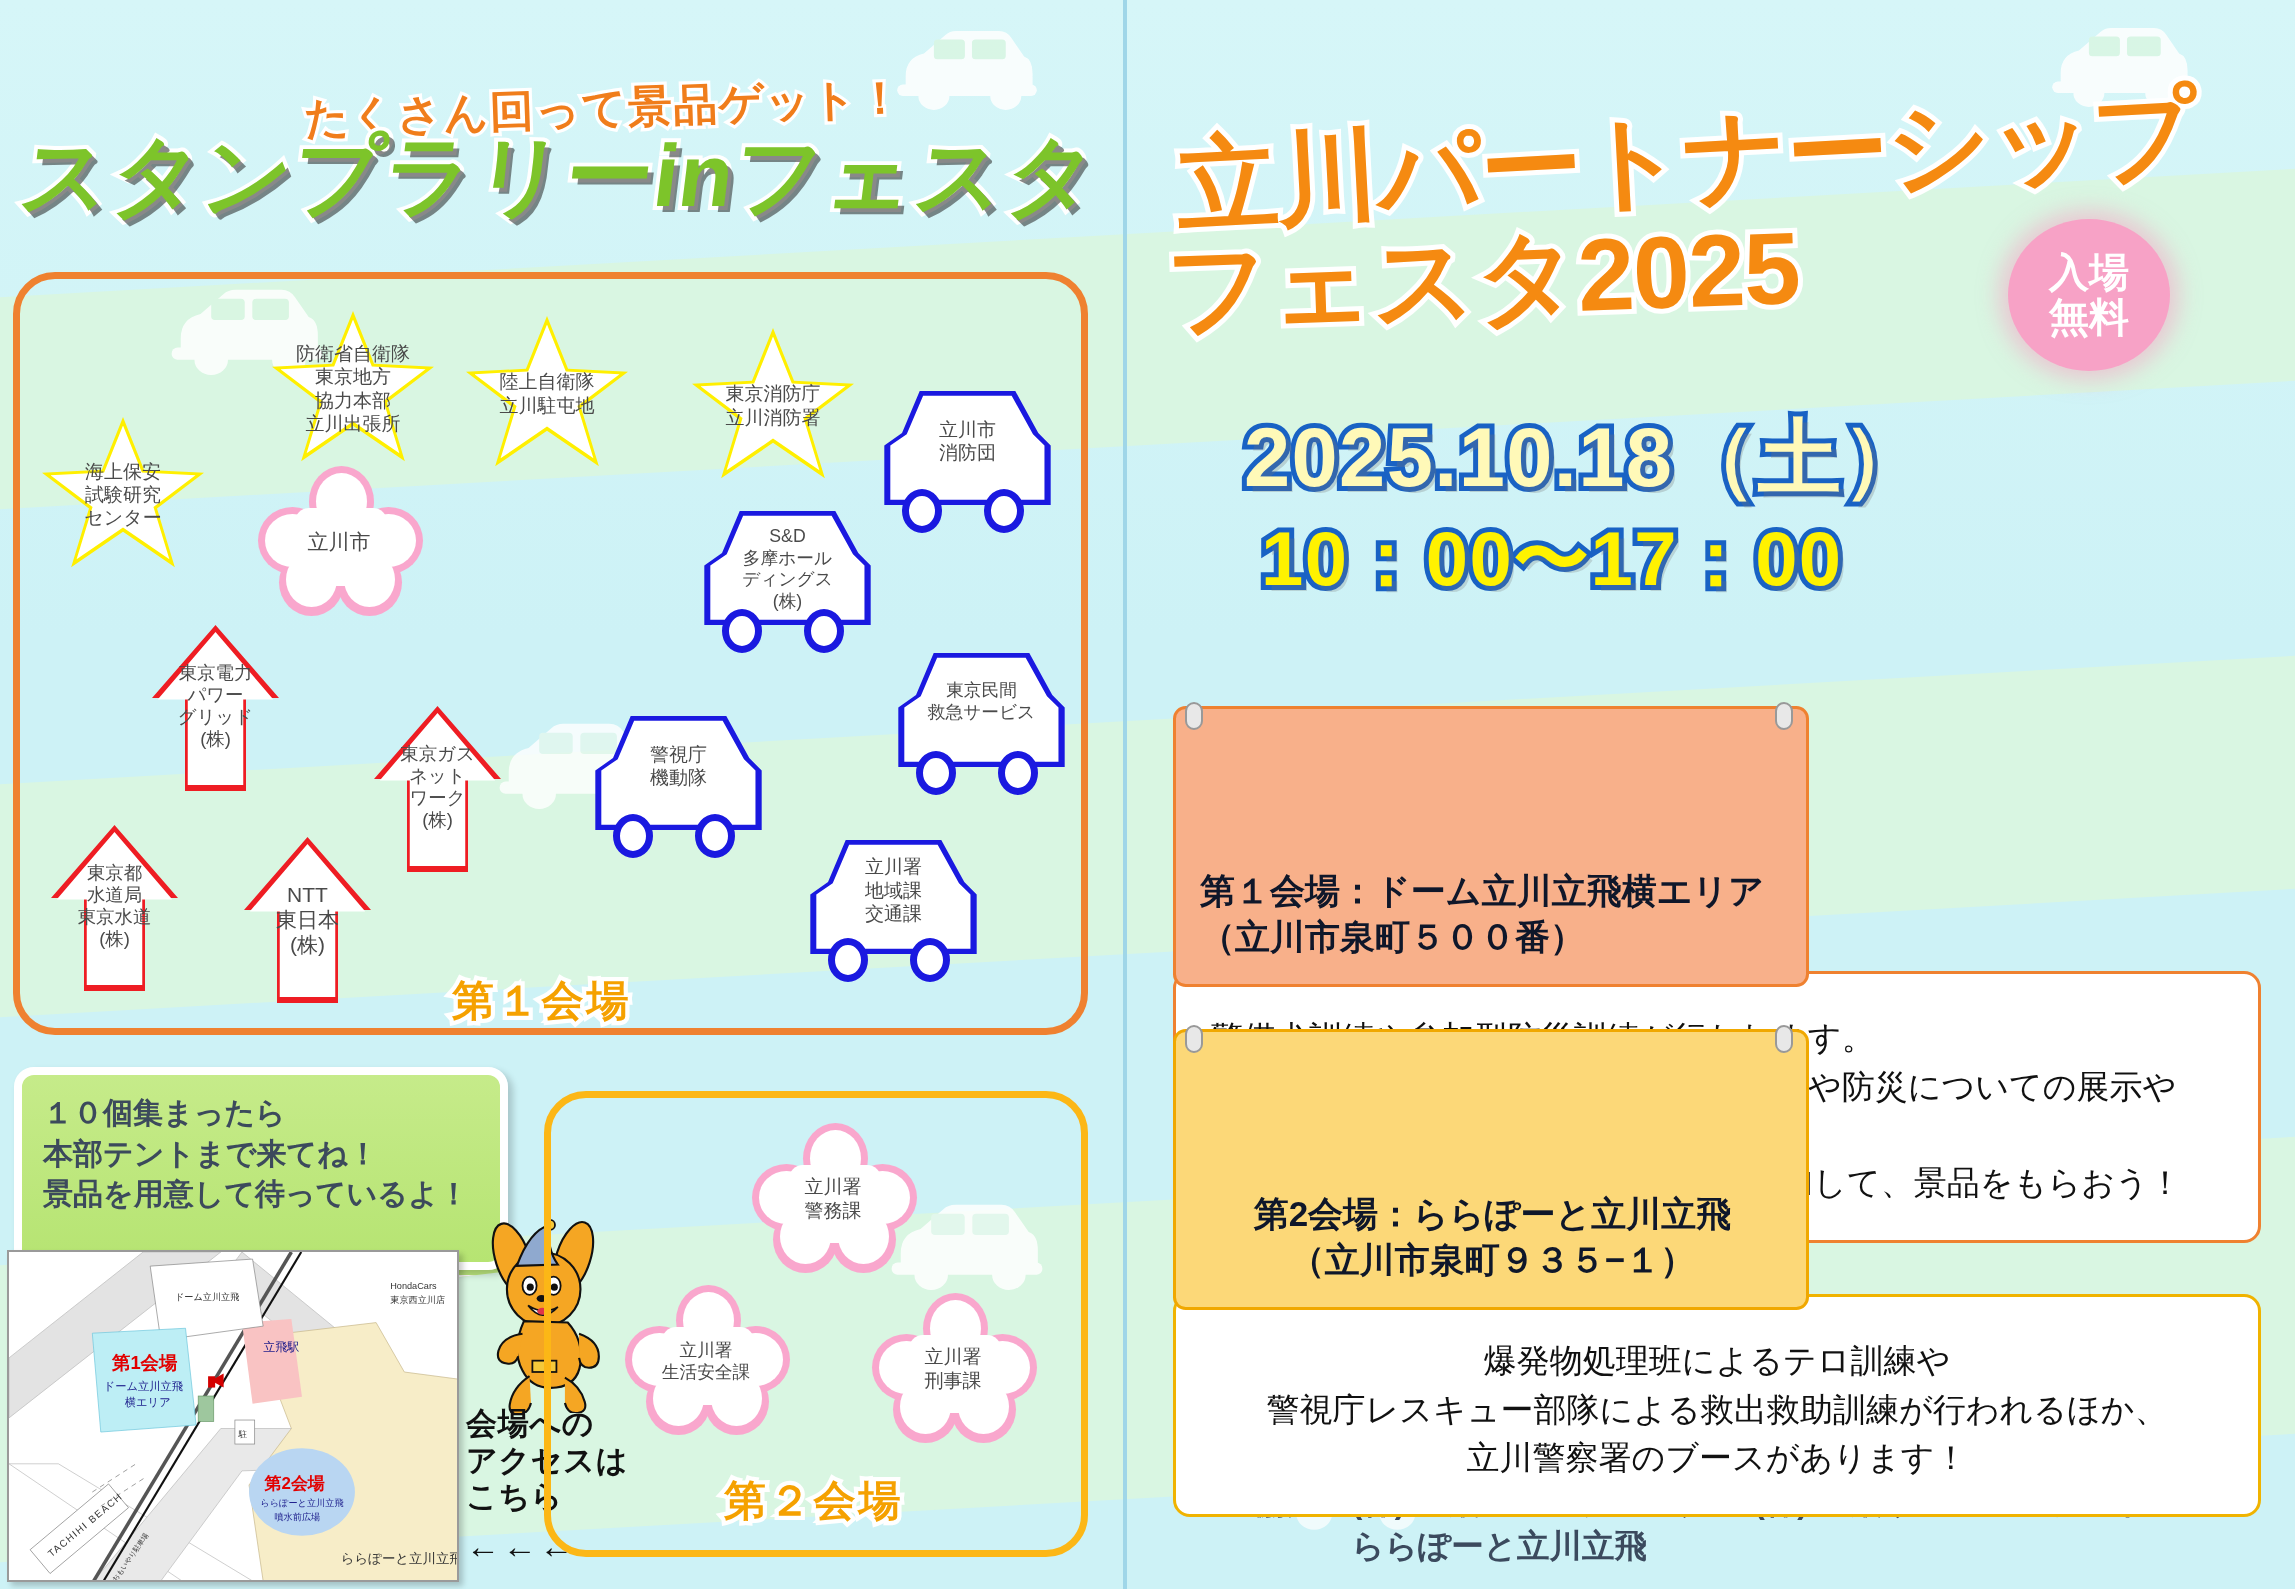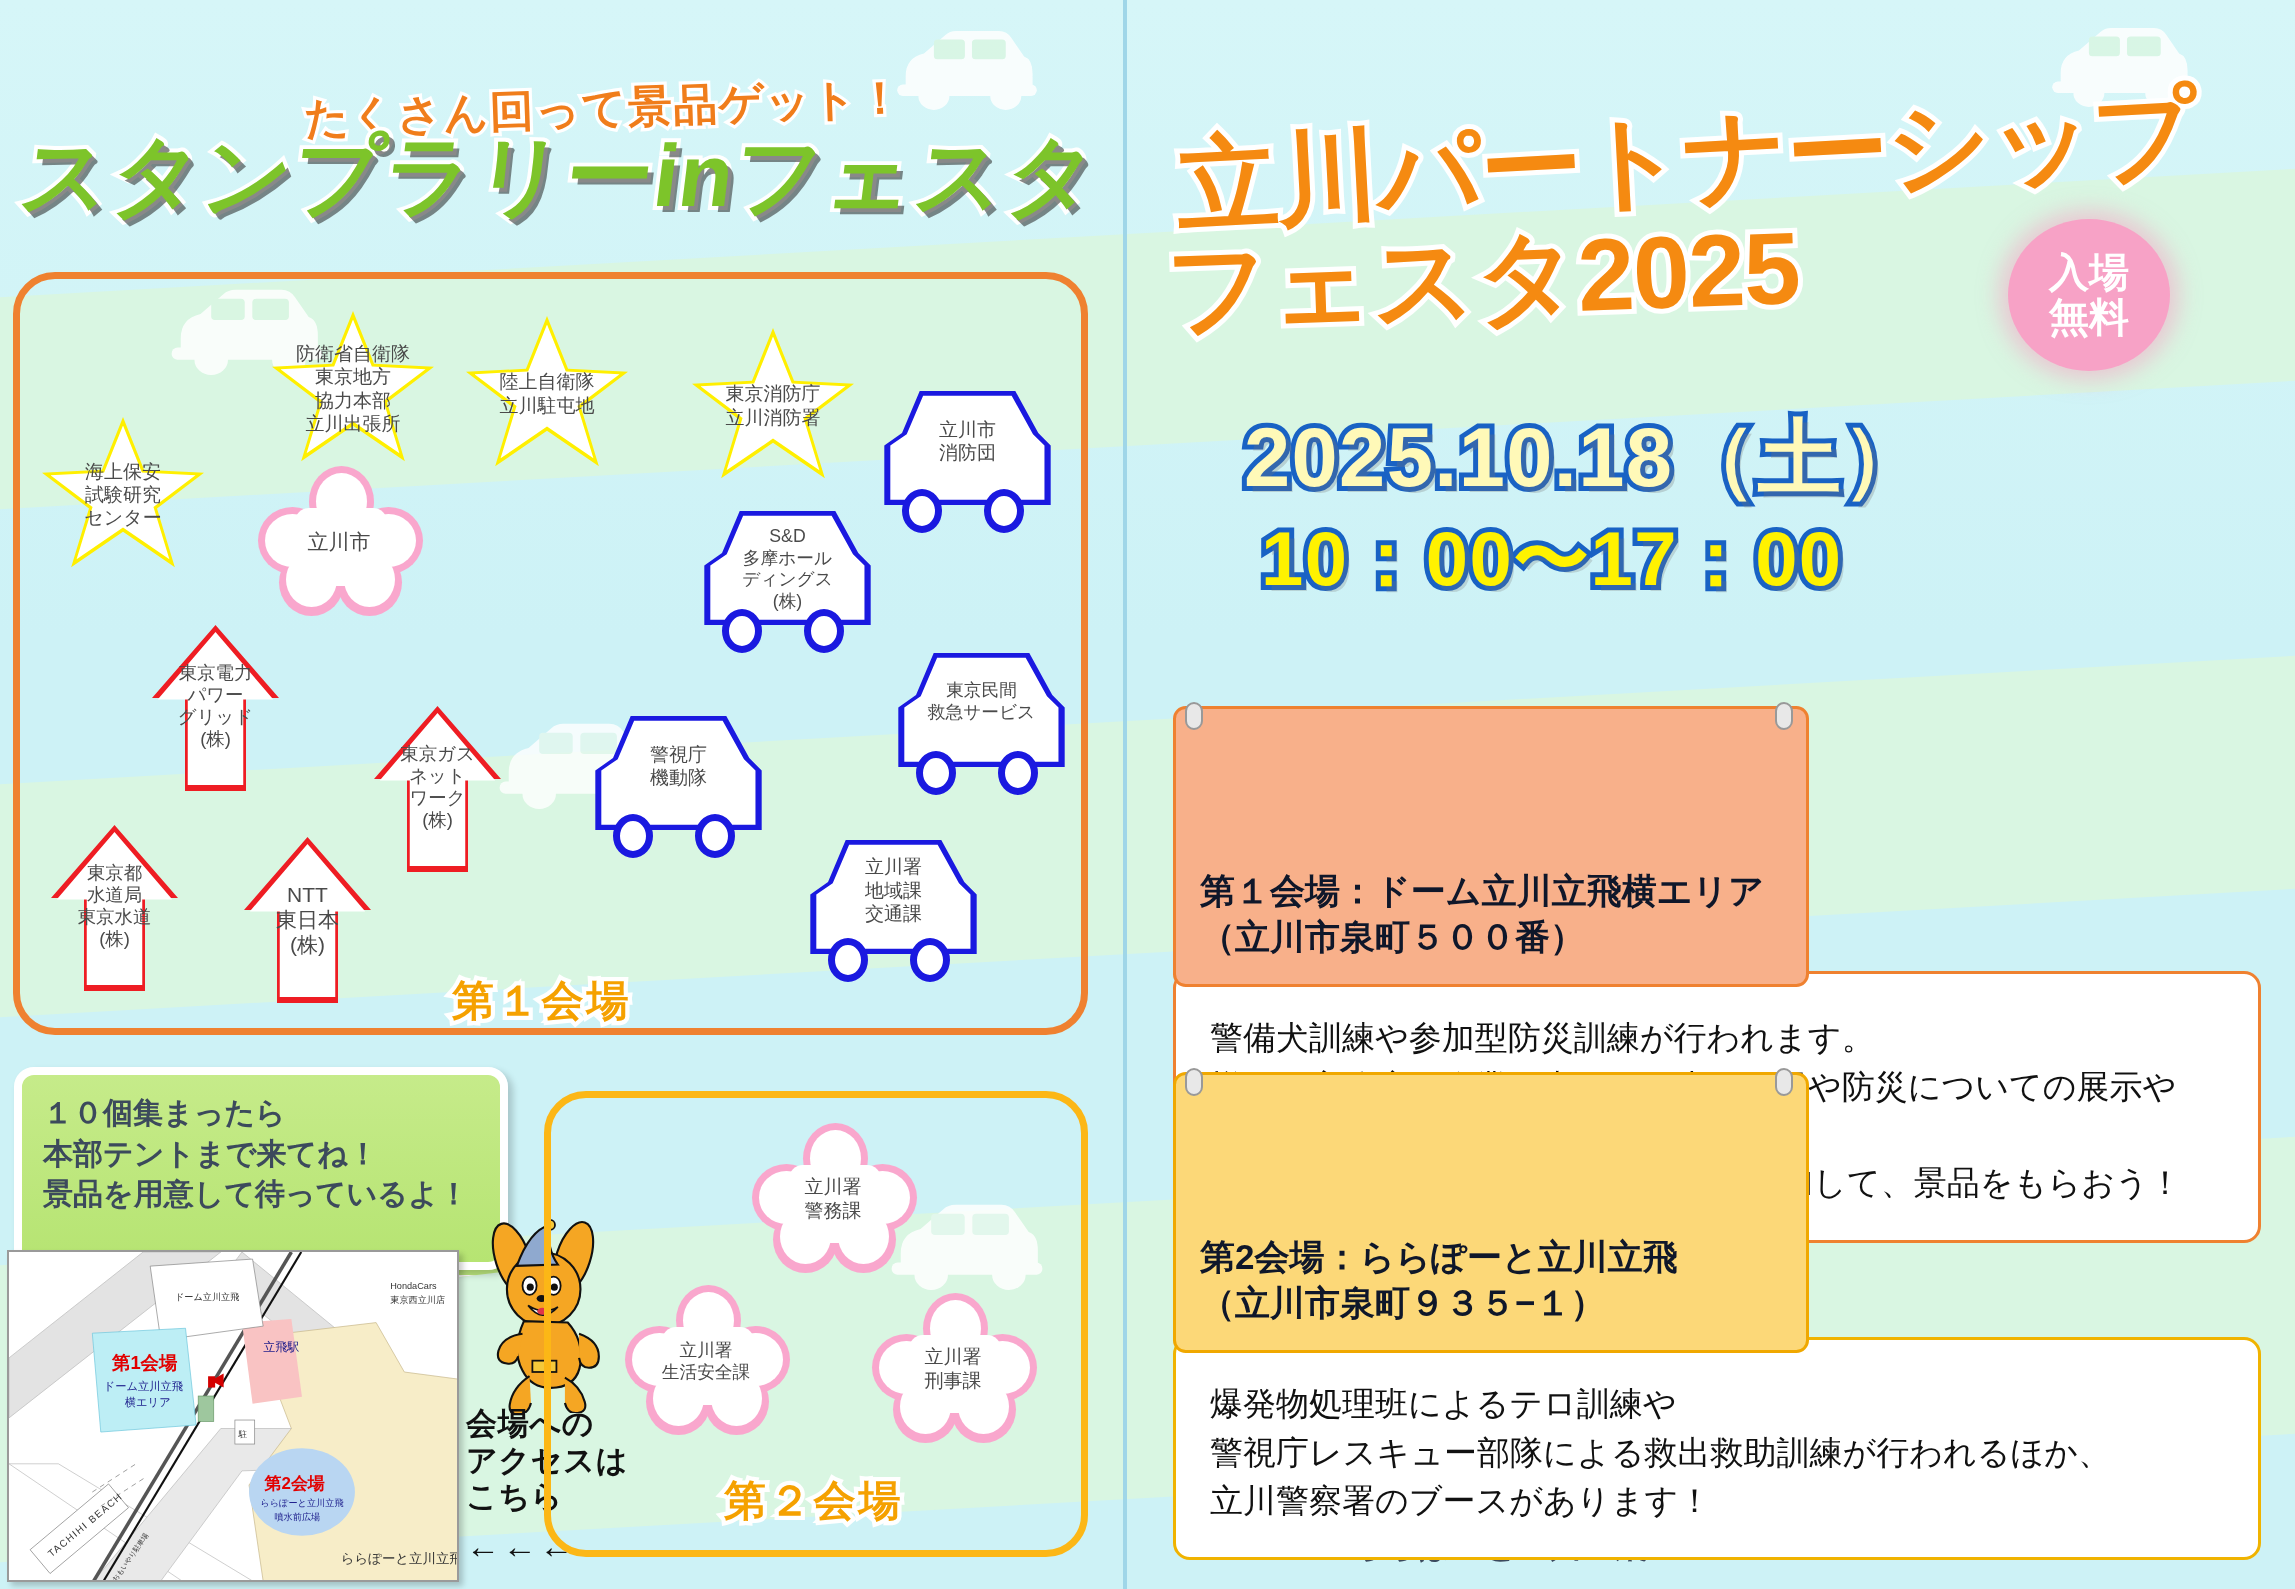--- a/index.html
+++ b/index.html
@@ -221,21 +221,21 @@
   }
   .r-note{
     position:absolute;left:106px;top:614px;
     font-size:44px;font-weight:bold;color:#93d9ef;
     -webkit-text-stroke:5px #cfeffa;paint-order:stroke fill;
     white-space:nowrap;letter-spacing:0.7px;
   }
 
   .info-block{position:absolute;left:46px;width:1088px;}
   .ib1{top:706px;}
-  .ib2{top:1072px;}
+  .ib2{top:1029px;text-align:center;}
   .tab{
     position:relative;width:636px;border-radius:12.7px;
     box-sizing:border-box;padding:20px 21px 24px 24px;
     font-size:35px;font-weight:bold;color:#0f172a;line-height:1.32;
     white-space:pre-line;z-index:3;
   }
   .tab.t1{background:#f8b08a;border:3.5px solid #ef8130;}
   .tab.t2{background:#fcd878;border:3.5px solid #f0a800;}
   .tab .pin{
     position:absolute;top:-7px;width:18.4px;height:28px;

